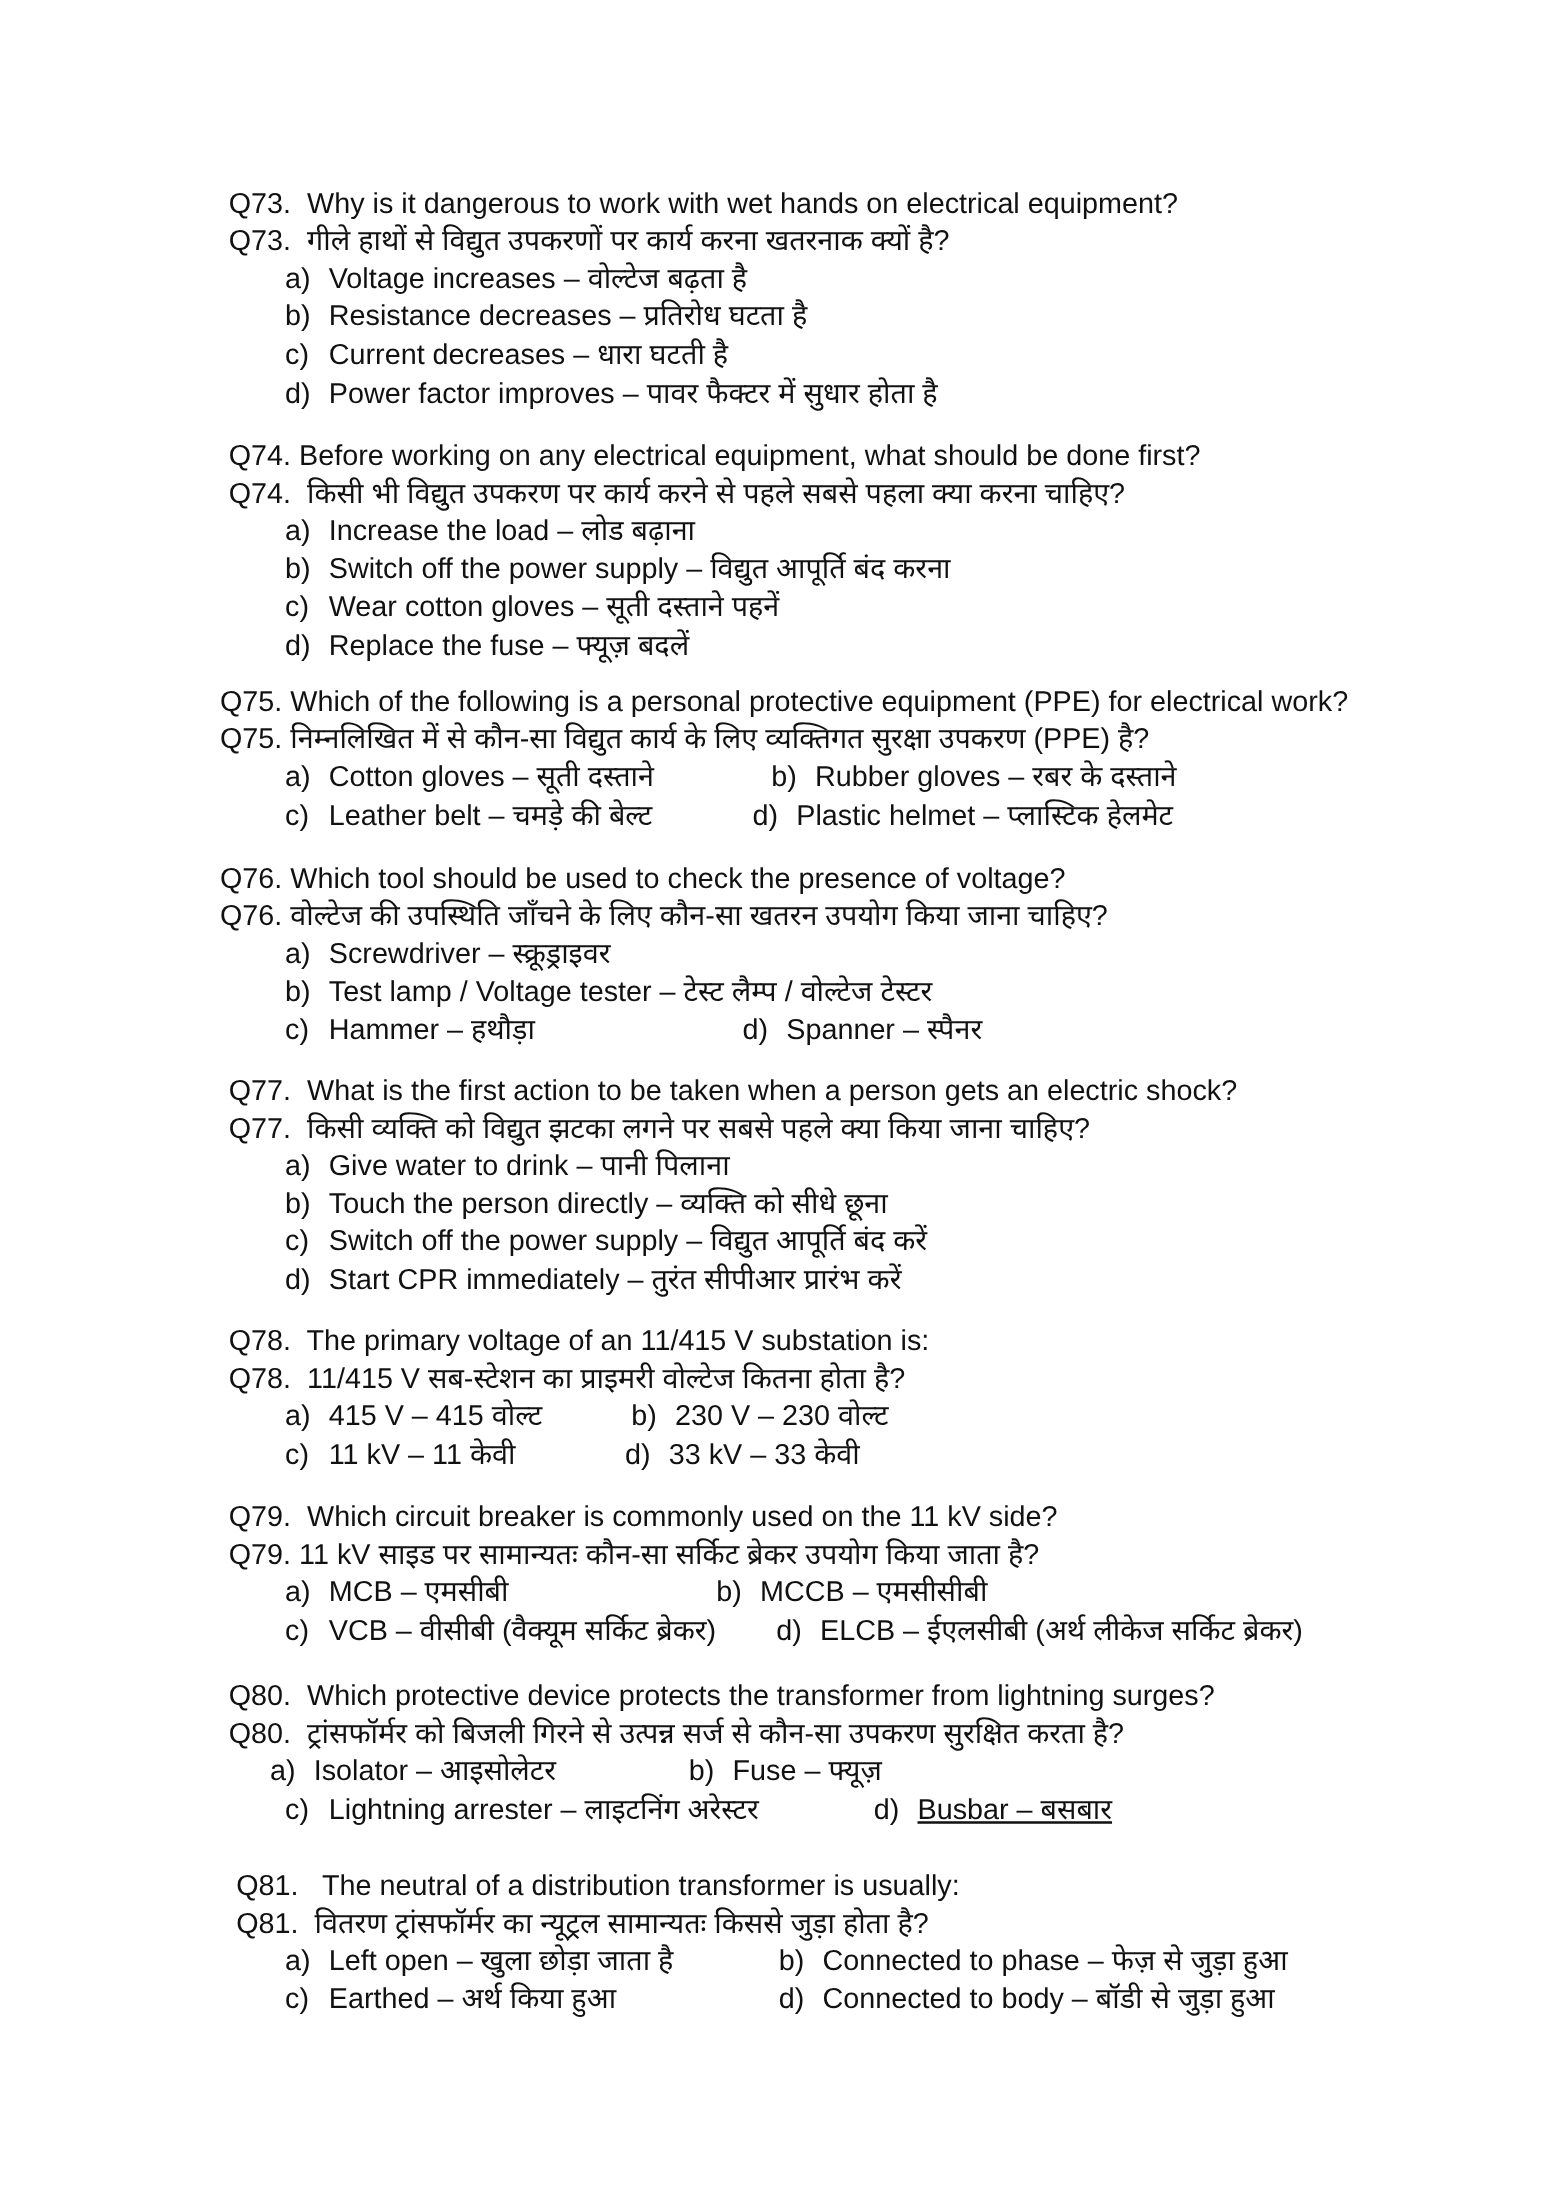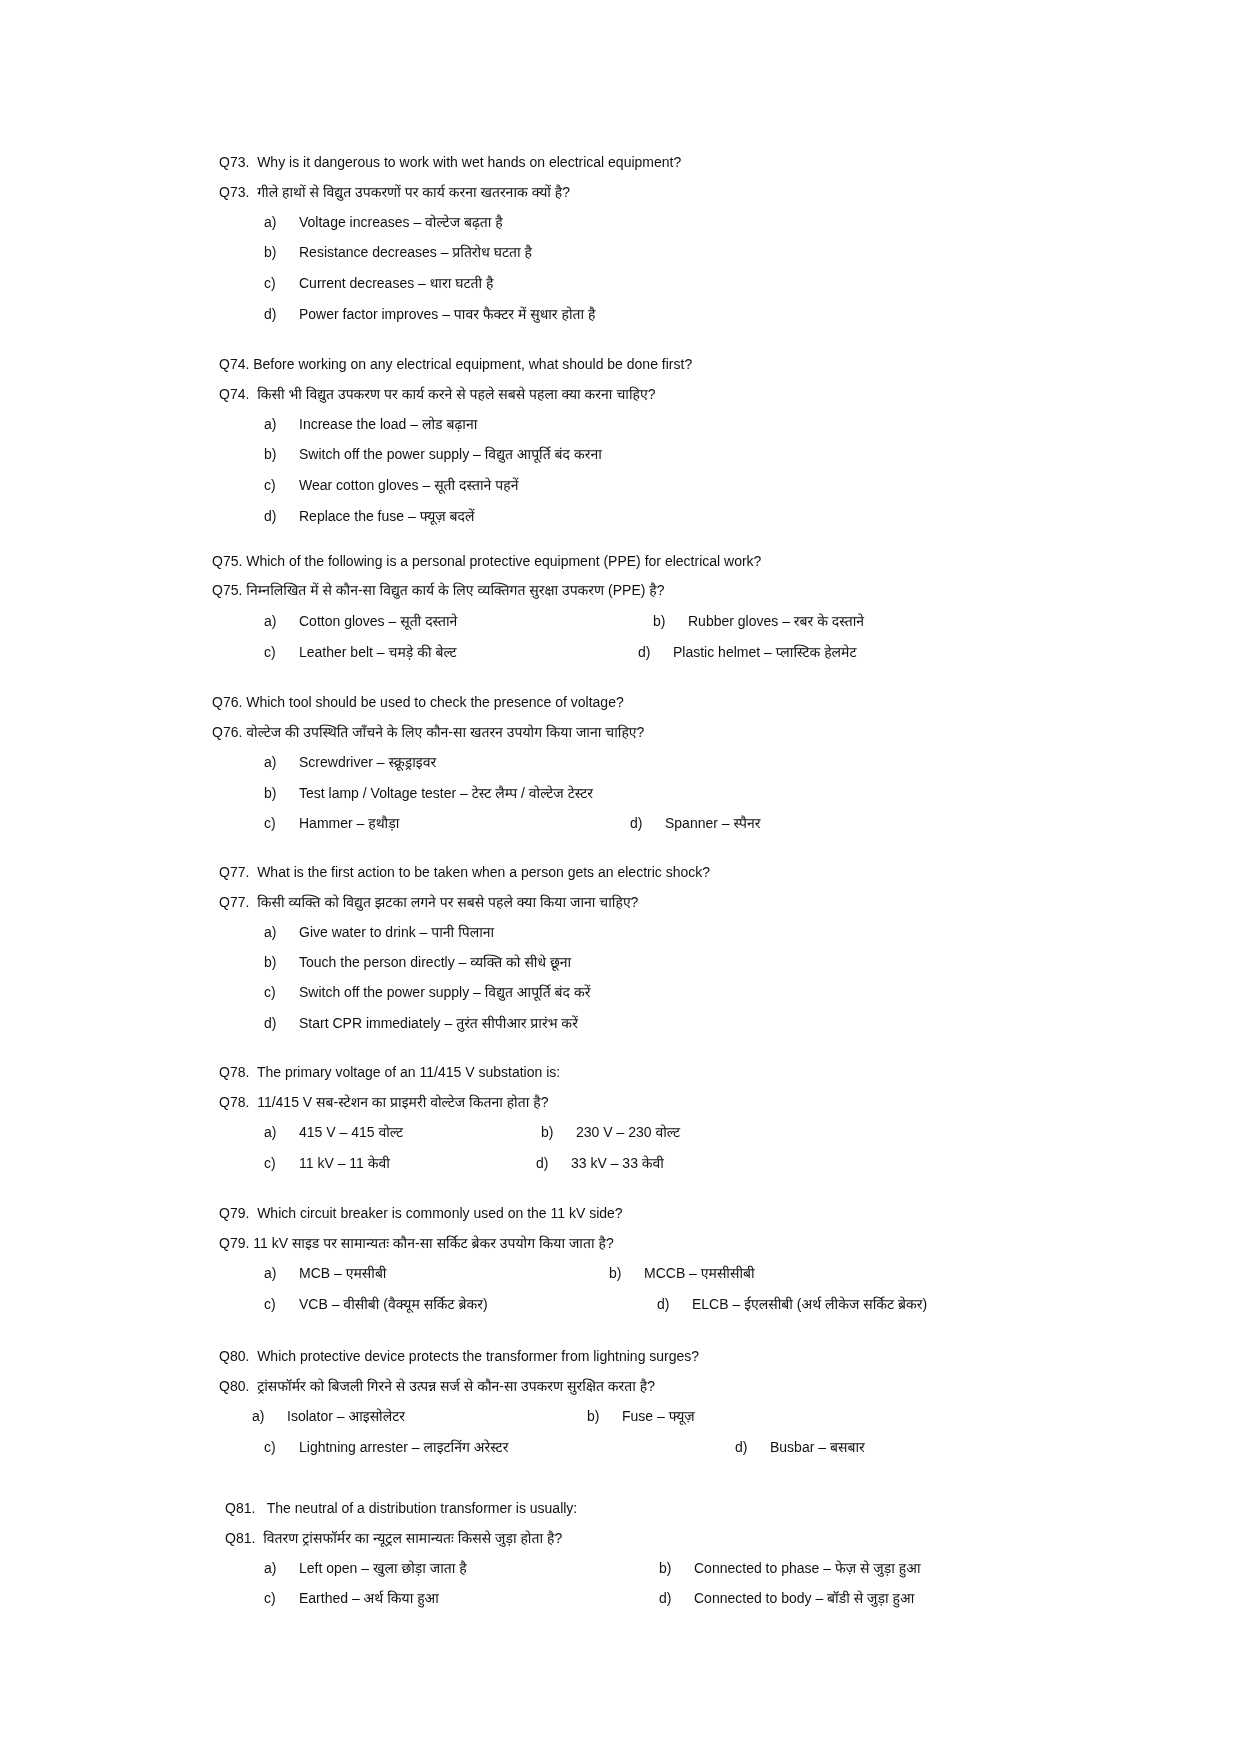--- a/index.html
+++ b/index.html
@@ -17,25 +17,24 @@
     }
     .page {
       position: absolute;
       left: 0; top: 0;
       width: 1242px;
       height: 1757px;
       background: #ffffff;
     }
     .line {
       position: absolute;
-      font-size: 14px;
+      font-size: 23px;
       line-height: 26px;
       white-space: nowrap;
       transform: translateY(-13px);
-      margin-left: 36px;
     }
     .opt-letter {
       display: inline-block;
       width: 35px;
     }
   </style>
 </head>
 <body>
 
 <div class="page">
@@ -87,21 +86,21 @@
   <div class="line" style="left:228px; top:1273px;"><span class="opt-letter">a)</span><span>MCB – एमसीबी</span></div>
   <div class="line" style="left:573px; top:1273px;"><span class="opt-letter">b)</span><span>MCCB – एमसीसीबी</span></div>
   <div class="line" style="left:228px; top:1304px;"><span class="opt-letter">c)</span><span>VCB – वीसीबी (वैक्यूम सर्किट ब्रेकर)</span></div>
   <div class="line" style="left:621px; top:1304px;"><span class="opt-letter">d)</span><span>ELCB – ईएलसीबी (अर्थ लीकेज सर्किट ब्रेकर)</span></div>
 
   <div class="line" style="left:183px; top:1356px;"><span>Q80.</span>&nbsp; <span>Which protective device protects the transformer from lightning surges?</span></div>
   <div class="line" style="left:183px; top:1386px;"><span>Q80.</span>&nbsp; <span>ट्रांसफॉर्मर को बिजली गिरने से उत्पन्न सर्ज से कौन-सा उपकरण सुरक्षित करता है?</span></div>
   <div class="line" style="left:216px; top:1416px;"><span class="opt-letter">a)</span><span>Isolator – आइसोलेटर</span></div>
   <div class="line" style="left:551px; top:1416px;"><span class="opt-letter">b)</span><span>Fuse – फ्यूज़</span></div>
   <div class="line" style="left:228px; top:1447px;"><span class="opt-letter">c)</span><span>Lightning arrester – लाइटनिंग अरेस्टर</span></div>
-  <div class="line" style="left:699px; top:1447px;"><span class="opt-letter">d)</span><span>Busbar – बसबार</span></div>
+  <div class="line" style="left:699px; top:1447px;text-decoration:underline;"><span class="opt-letter">d)</span><span>Busbar – बसबार</span></div>
 
   <div class="line" style="left:189px; top:1508px;"><span>Q81.</span>&nbsp;&nbsp; <span>The neutral of a distribution transformer is usually:</span></div>
   <div class="line" style="left:189px; top:1538px;"><span>Q81.</span>&nbsp; <span>वितरण ट्रांसफॉर्मर का न्यूट्रल सामान्यतः किससे जुड़ा होता है?</span></div>
   <div class="line" style="left:228px; top:1568px;"><span class="opt-letter">a)</span><span>Left open – खुला छोड़ा जाता है</span></div>
   <div class="line" style="left:623px; top:1568px;"><span class="opt-letter">b)</span><span>Connected to phase – फेज़ से जुड़ा हुआ</span></div>
   <div class="line" style="left:228px; top:1598px;"><span class="opt-letter">c)</span><span>Earthed – अर्थ किया हुआ</span></div>
   <div class="line" style="left:623px; top:1598px;"><span class="opt-letter">d)</span><span>Connected to body – बॉडी से जुड़ा हुआ</span></div>
 
 </div>
 

